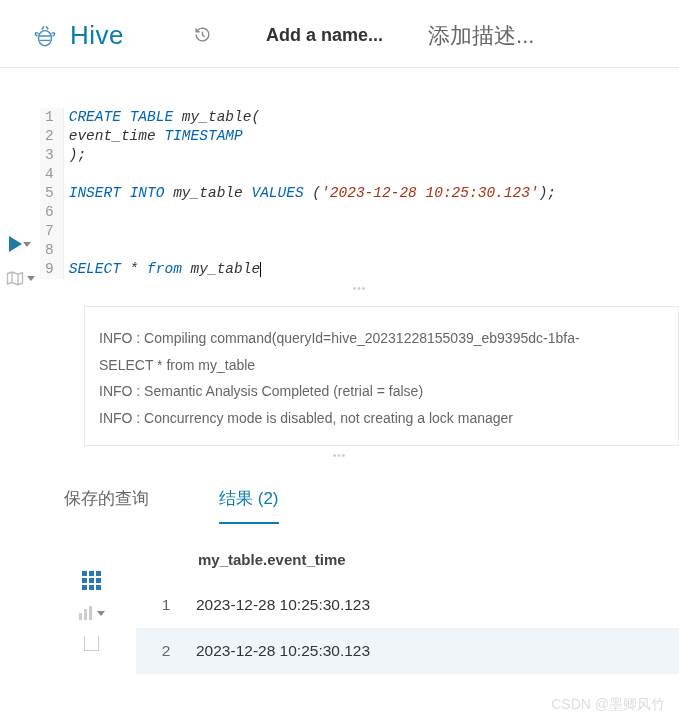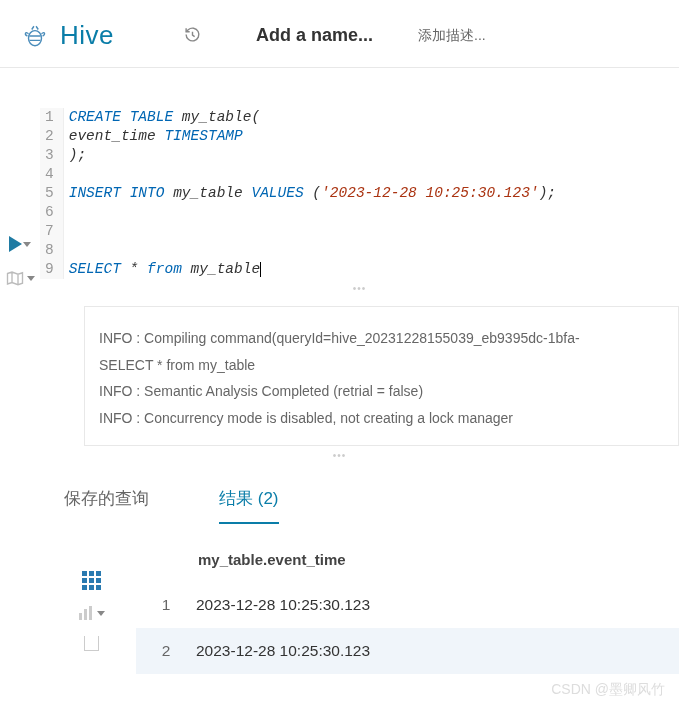--- a/index.html
+++ b/index.html
@@ -1,24 +1,24 @@
 <!DOCTYPE html>
 <html><head>
   <meta charset="utf-8">
   <style>
     * { margin: 0; padding: 0; box-sizing: border-box; }
     body { font-family: -apple-system, "Helvetica Neue", Arial, sans-serif; background: #fff; width: 679px; height: 724px; overflow: hidden; font-size: 14px; color: #333; }
     
-    .header { display: flex; align-items: center; padding: 20px 22px 16px; gap: 20px; }
+    .header { display: flex; align-items: center; padding: 20px 32px 16px; gap: 20px; }
     .logo-wrap { display: flex; align-items: center; gap: 12px; }
     .bee-icon { width: 26px; height: 26px; color: #4a8cba; }
     .logo-text { font-size: 26px; font-weight: 300; color: #0a7da8; letter-spacing: 0.5px; }
     .hist-icon { color: #888; margin-left: 50px; }
     .add-name { font-size: 18px; font-weight: 600; color: #333; margin-left: 35px; }
-    .add-desc { font-size: 14px; color: #666; margin-left: 25px; text-align: center; }
+    .add-desc { font-size: 22px; color: #666; margin-left: 25px; text-align: center; }
     
     .divider { border: none; border-top: 1px solid #e8e8e8; }
     
     .main { display: flex; margin-top: 40px; }
     .gutter { width: 40px; display: flex; flex-direction: column; align-items: center; padding-top: 128px; gap: 18px; }
     .run-btn { color: #1f7ba3; display: flex; align-items: center; gap: 1px; }
     .play-tri { width: 0; height: 0; border-top: 8px solid transparent; border-bottom: 8px solid transparent; border-left: 13px solid currentColor; }
     .caret { width: 0; height: 0; border-left: 4px solid transparent; border-right: 4px solid transparent; border-top: 5px solid #888; }
     .map-btn { color: #bbb; display: flex; align-items: center; gap: 3px; }
     .map-svg { width: 18px; height: 16px; }
@@ -48,21 +48,21 @@
     .bars-svg { width: 16px; height: 14px; }
     .dl-icon { width: 15px; height: 15px; border: 1.7px solid #ccc; border-top: none; position: relative; }
     
     .res-table { flex: 1; }
     .res-header { padding: 8px 0 14px 62px; font-weight: 700; color: #444; font-size: 15px; }
     .res-row { display: flex; align-items: center; height: 46px; font-size: 15.5px; }
     .res-row.alt { background: #f0f5fa; }
     .res-idx { width: 60px; text-align: center; color: #666; }
     .res-val { color: #333; }
     
-    .watermark { position: absolute; right: 14px; bottom: 25px; color: #ddd; font-size: 14px; }
+    .watermark { position: absolute; right: 14px; bottom: 10px; color: #ddd; font-size: 14px; }
   </style>
 </head>
 <body>
 
 <div class="header">
   <div class="logo-wrap">
     <svg class="bee-icon" viewBox="0 0 24 24" fill="none" stroke="currentColor" stroke-width="1.3">
       <ellipse cx="12" cy="14" rx="6" ry="7"></ellipse>
       <path d="M7 12h10M7 16h10M9 6l2-3M15 6l-2-3"></path>
       <path d="M6 10c-3-3-4 1-1 2M18 10c3-3 4 1 1 2"></path>

